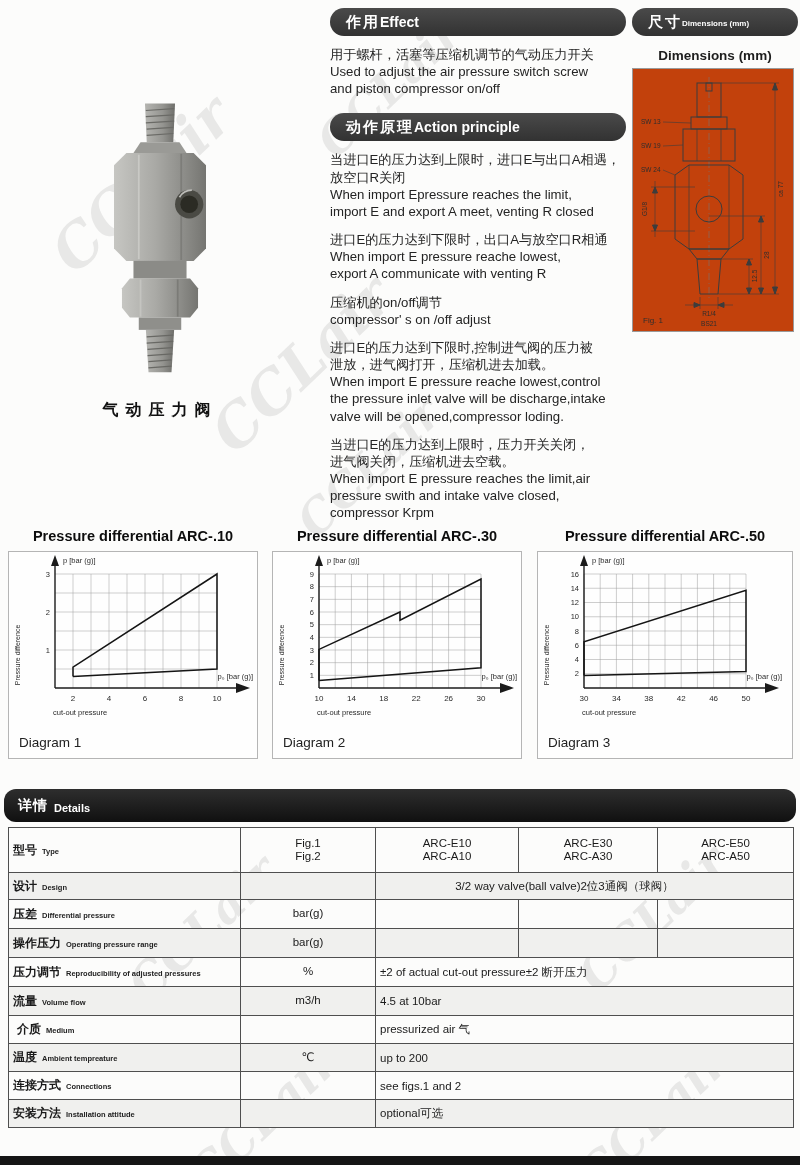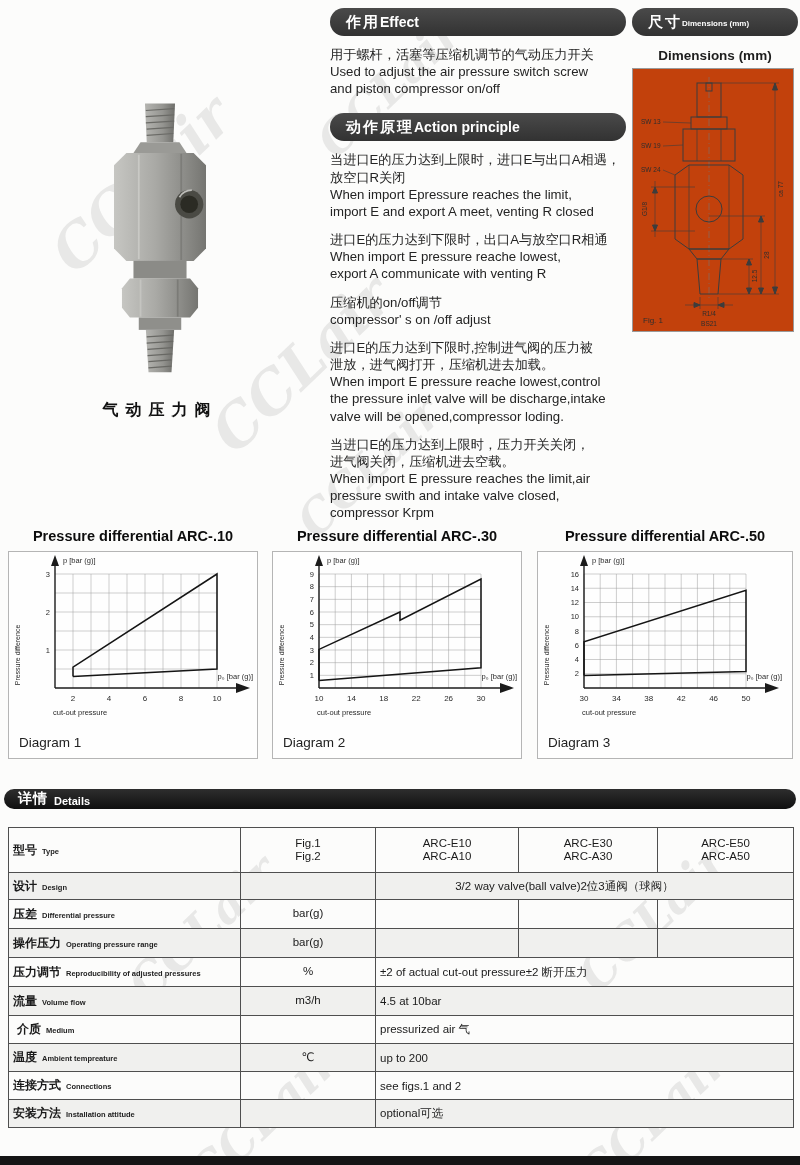--- a/index.html
+++ b/index.html
@@ -40,21 +40,21 @@
   
   .chart-title{font-weight:bold;font-size:14.5px;text-align:center;margin-bottom:7px;color:#0d0d0d;}
   .chart-box{
     border:1px solid #b5b5b5;background:#fefefe;height:206px;
     display:flex;flex-direction:column;justify-content:space-between;
   }
   .diagram-label{font-size:13.5px;color:#222;padding:0 10px 8px 10px;}
   svg text{font-family:"Liberation Sans","DejaVu Sans",sans-serif;}
   
   .details-bar{
-    left:4px;top:789px;width:792px;height:20px;border-radius:12px;
+    left:4px;top:789px;width:792px;height:33px;border-radius:12px;
     background:linear-gradient(180deg,#2e2e2e,#101010);
     color:#fff;display:flex;align-items:center;padding-left:14px;gap:6px;box-sizing:border-box;
   }
   .details-bar .zh{font-weight:bold;font-size:14px;letter-spacing:1px;}
   .details-bar .en{font-size:11px;font-weight:bold;margin-top:4px;}
   
   table.spec{
     position:absolute;left:8px;top:827px;width:785px;
     border-collapse:collapse;table-layout:fixed;
   }

